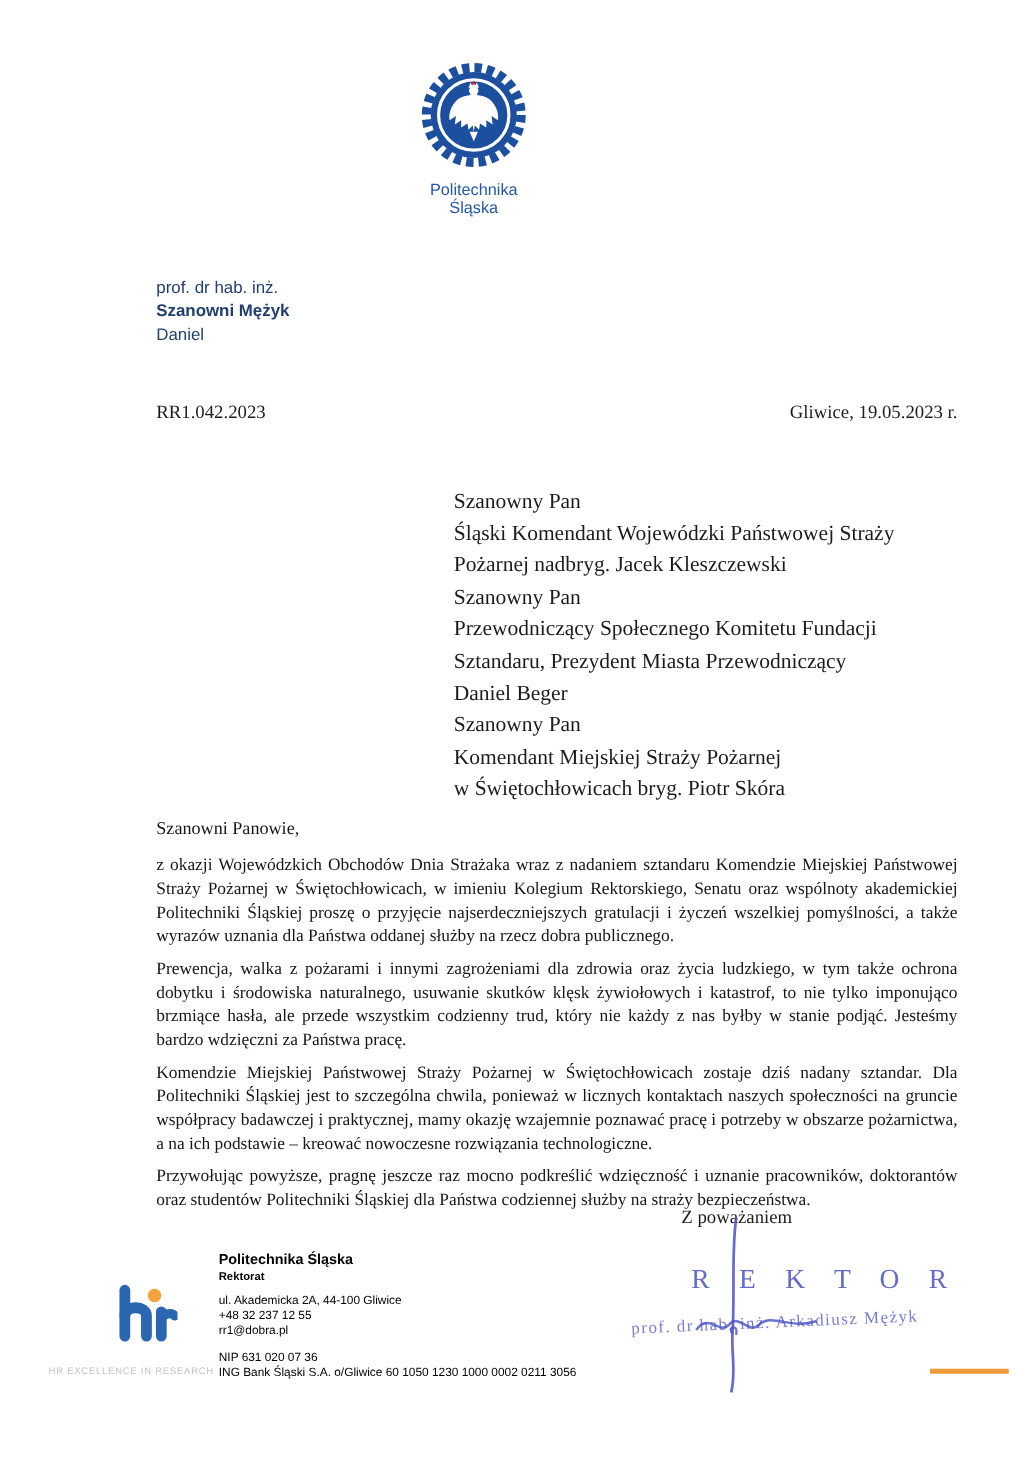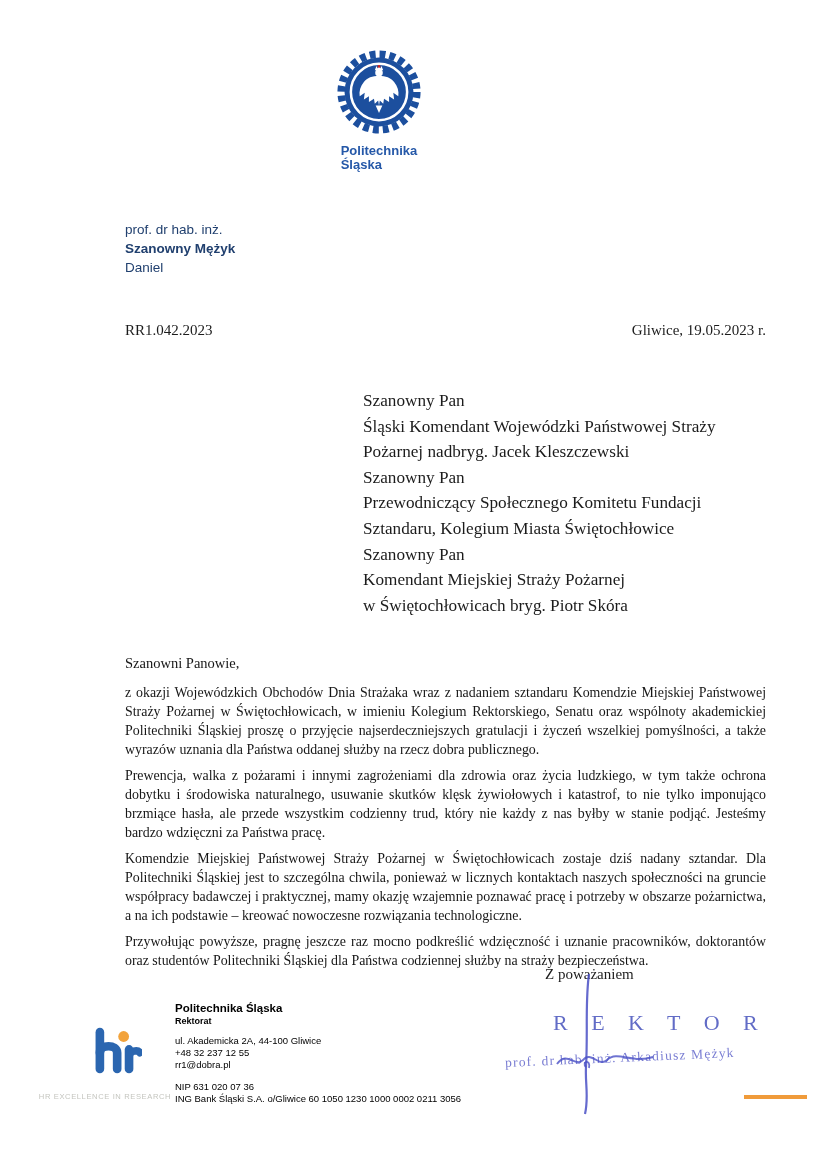--- a/index.html
+++ b/index.html
@@ -3,21 +3,21 @@
 <meta charset="utf-8">
 <style>
   html,body{margin:0;padding:0;background:#9a9a9a;}
   .page{
     position:relative;width:826px;height:1169px;margin:0 auto;background:#ffffff;
     font-family:"Liberation Sans",sans-serif;overflow:hidden;
   }
   
   .letterhead{position:absolute;top:50px;left:337px;display:flex;gap:28px;align-items:flex-start;}
   .lh-block{display:flex;flex-direction:column;align-items:center;}
-  .lh-pols-text{margin-top:6px;color:#2558a8;font-weight:bold;font-size:13px;line-height:14px;text-align:left;}
+  .lh-pols-text{margin-top:6px;color:#2558a8;font-weight:normal;font-size:13px;line-height:14px;text-align:center;}
   .lh-bad-title{margin-top:8px;color:#273055;font-weight:bold;font-size:12.5px;line-height:15px;letter-spacing:2.5px;text-align:center;}
   .lh-bad-tag{margin-top:2px;color:#9a9fb4;font-size:6.4px;letter-spacing:.6px;text-align:center;}
   
   .sender{position:absolute;left:125px;top:220px;color:#21406f;font-size:13.5px;line-height:19px;}
   .sender .name{font-weight:bold;}
   
   .refrow{position:absolute;left:125px;top:322px;width:641px;display:flex;justify-content:space-between;
     font-family:"Liberation Serif",serif;font-size:15px;color:#1c1c1c;}
   
   .recipients{position:absolute;left:363px;top:388px;font-family:"Liberation Serif",serif;
@@ -67,36 +67,37 @@
       </span>
       <div class="lh-pols-text">
         <div>Politechnika</div>
         <div>Śląska</div>
       </div>
     </div>
   </div>
 
   <div class="sender">
     <div>prof. dr hab. inż.</div>
-    <div class="name">Szanowny Mężyk</div>
+    <div class="name">Szanowni Mężyk</div>
     <div>Daniel</div>
   </div>
 
   <div class="refrow">
     <span>RR1.042.2023</span>
     <span>Gliwice, 19.05.2023 r.</span>
   </div>
 
   <div class="recipients">
     <div>Szanowny Pan</div>
     <div>Śląski Komendant Wojewódzki Państwowej Straży</div>
     <div>Pożarnej nadbryg.  Jacek Kleszczewski</div>
     <div>Szanowny Pan</div>
     <div>Przewodniczący Społecznego Komitetu Fundacji</div>
-    <div>Sztandaru, Kolegium Miasta Świętochłowice</div>
+    <div>Sztandaru, Prezydent Miasta Przewodniczący</div>
+    <div>Daniel Beger</div>
     <div>Szanowny Pan</div>
     <div>Komendant Miejskiej Straży Pożarnej</div>
     <div>w Świętochłowicach bryg. Piotr Skóra</div>
   </div>
 
   <div class="salutation">Szanowni Panowie,</div>
   <div class="body-text">
     <p>z okazji Wojewódzkich Obchodów Dnia Strażaka wraz z nadaniem sztandaru Komendzie Miejskiej Państwowej Straży Pożarnej w Świętochłowicach, w imieniu Kolegium Rektorskiego, Senatu oraz wspólnoty akademickiej Politechniki Śląskiej proszę o przyjęcie najserdeczniejszych gratulacji i życzeń wszelkiej pomyślności, a także wyrazów uznania dla Państwa oddanej służby na rzecz dobra publicznego.</p>
     <p>Prewencja, walka z pożarami i innymi zagrożeniami dla zdrowia oraz życia ludzkiego, w tym także ochrona dobytku i środowiska naturalnego, usuwanie skutków klęsk żywiołowych i katastrof, to nie tylko imponująco brzmiące hasła, ale przede wszystkim codzienny trud, który nie każdy z nas byłby w stanie podjąć. Jesteśmy bardzo wdzięczni za Państwa pracę.</p>
     <p>Komendzie Miejskiej Państwowej Straży Pożarnej w Świętochłowicach zostaje dziś nadany sztandar. Dla Politechniki Śląskiej jest to szczególna chwila, ponieważ w licznych kontaktach naszych społeczności na gruncie współpracy badawczej i praktycznej, mamy okazję wzajemnie poznawać pracę i potrzeby w obszarze pożarnictwa, a na ich podstawie – kreować nowoczesne rozwiązania technologiczne.</p>

